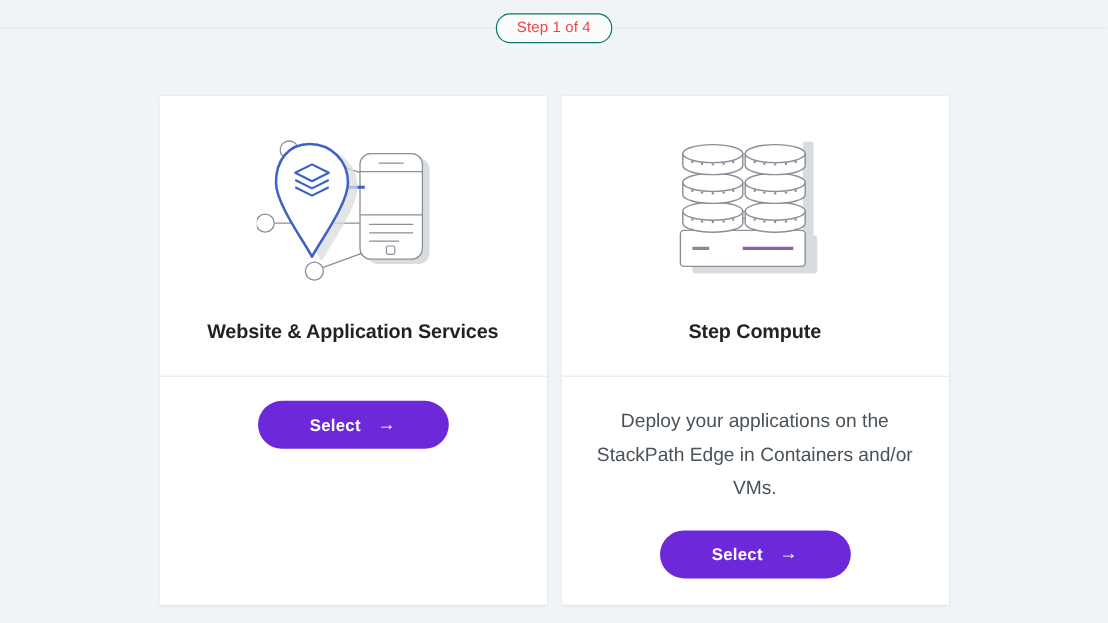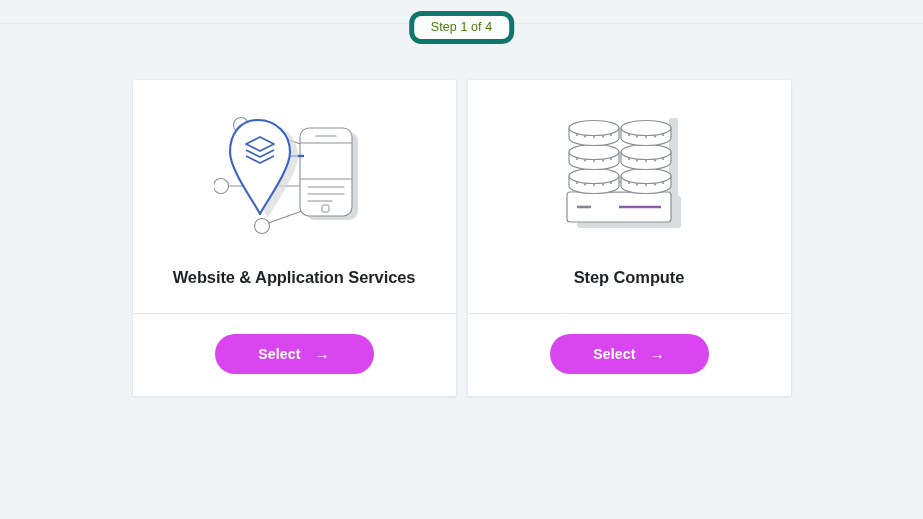--- a/index.html
+++ b/index.html
@@ -31,25 +31,25 @@
     width: 923px;
     height: 1px;
     background: #e3e8eb;
   }
   .step-pill {
     position: absolute;
     top: 11px;
     left: 50%;
     transform: translateX(-50%);
     background: #fbfcfc;
-    border: 5px solid #0f766e;
+    border: 1px solid #0f766e;
     border-radius: 12px;
     padding: 3px 17px 4px 17px;
     font-size: 12.5px;
-    color: #4d7c0f;
+    color: #ef4444;
     line-height: 16px;
     white-space: nowrap;
     letter-spacing: 0.1px;
   }
 
   
   .cards {
     position: absolute;
     top: 80px;
     left: 0;
@@ -95,21 +95,21 @@
   .card-desc {
     font-size: 16px;
     color: #4a5259;
     text-align: center;
     line-height: 28px;
     padding: 24px 22px 0 22px;
   }
 
   .select-btn {
     margin-top: 20px;
-    background: #d946ef;
+    background: #6d28d9;
     color: #ffffff;
     border: none;
     border-radius: 22px;
     height: 40px;
     width: 159px;
     font-family: "Liberation Sans", sans-serif;
     font-size: 14px;
     font-weight: bold;
     letter-spacing: 0.2px;
     cursor: pointer;
@@ -268,20 +268,21 @@
             <circle cx="106" cy="32.5" r="1"></circle>
             <circle cx="114" cy="31" r="1"></circle>
         </g>
       </svg>
     </div>
 
     <div class="card-title">Step Compute</div>
 
     <div class="card-divider"></div>
 
+    <div class="card-desc">Deploy your applications on the StackPath Edge in Containers and/or VMs.</div>
 
     <button class="select-btn">
       <span>Select</span>
       <span class="arrow">→</span>
     </button>
   </div>
 
 </div>
 
 </body></html>

